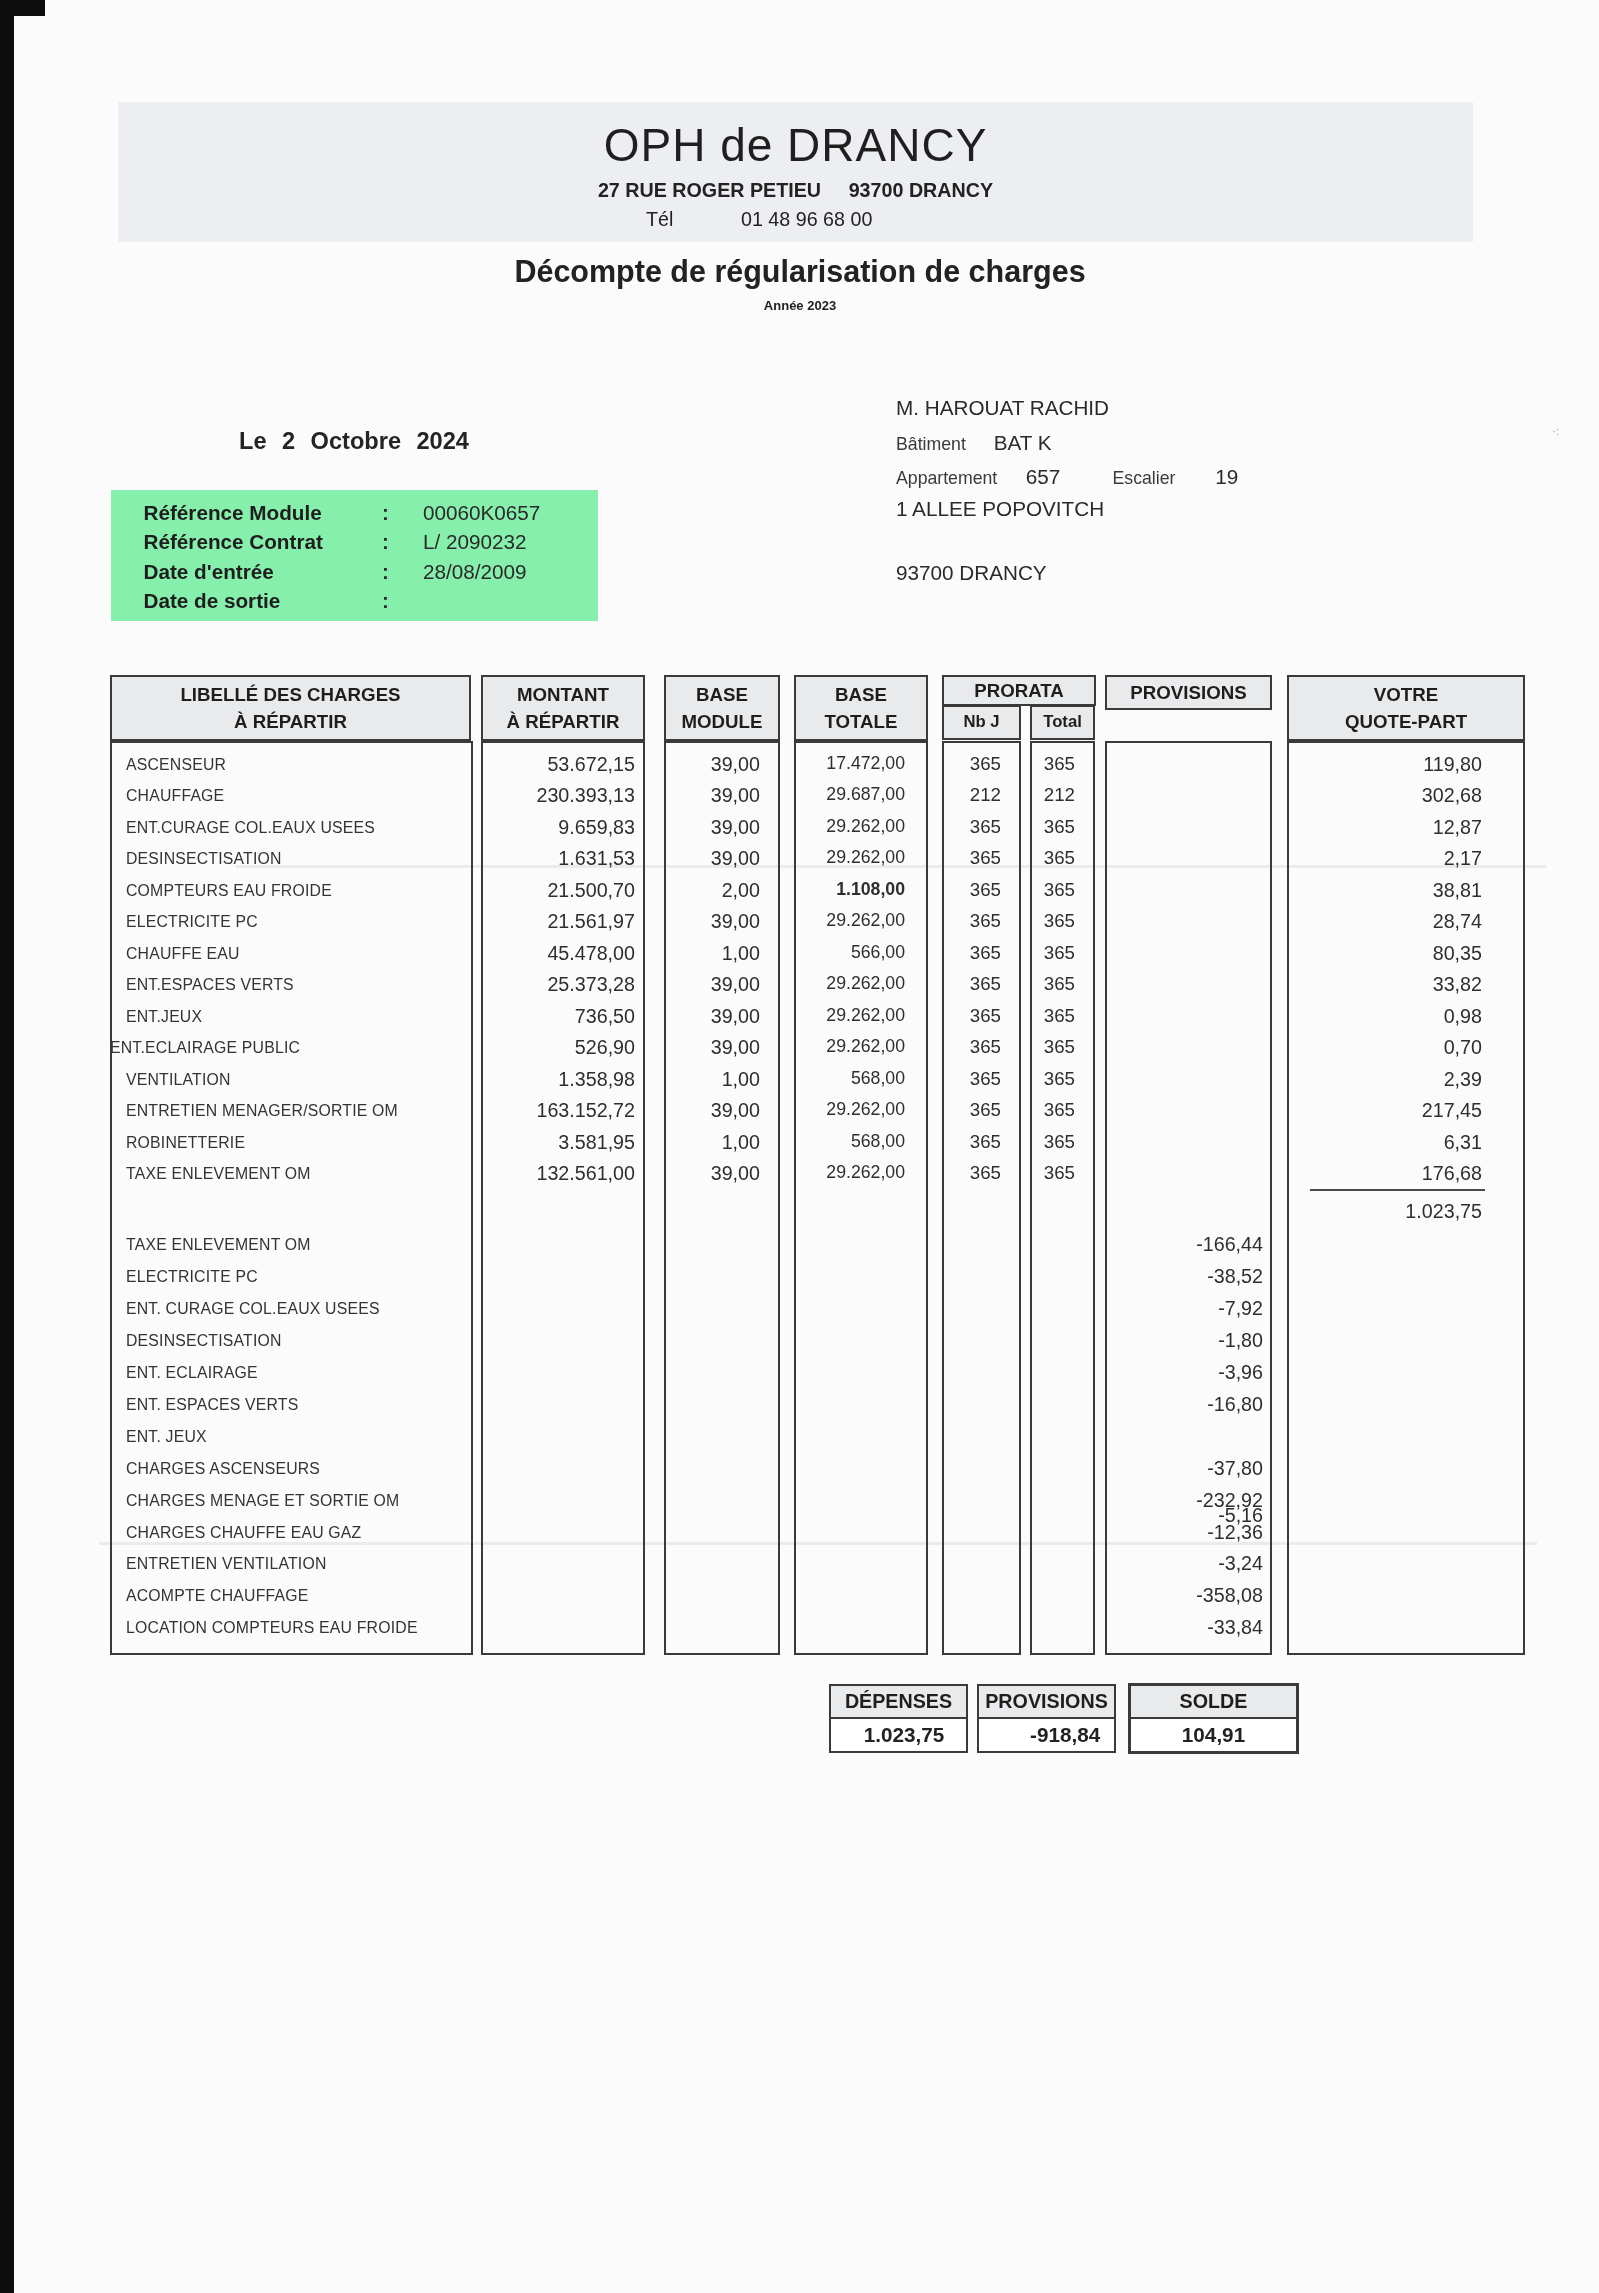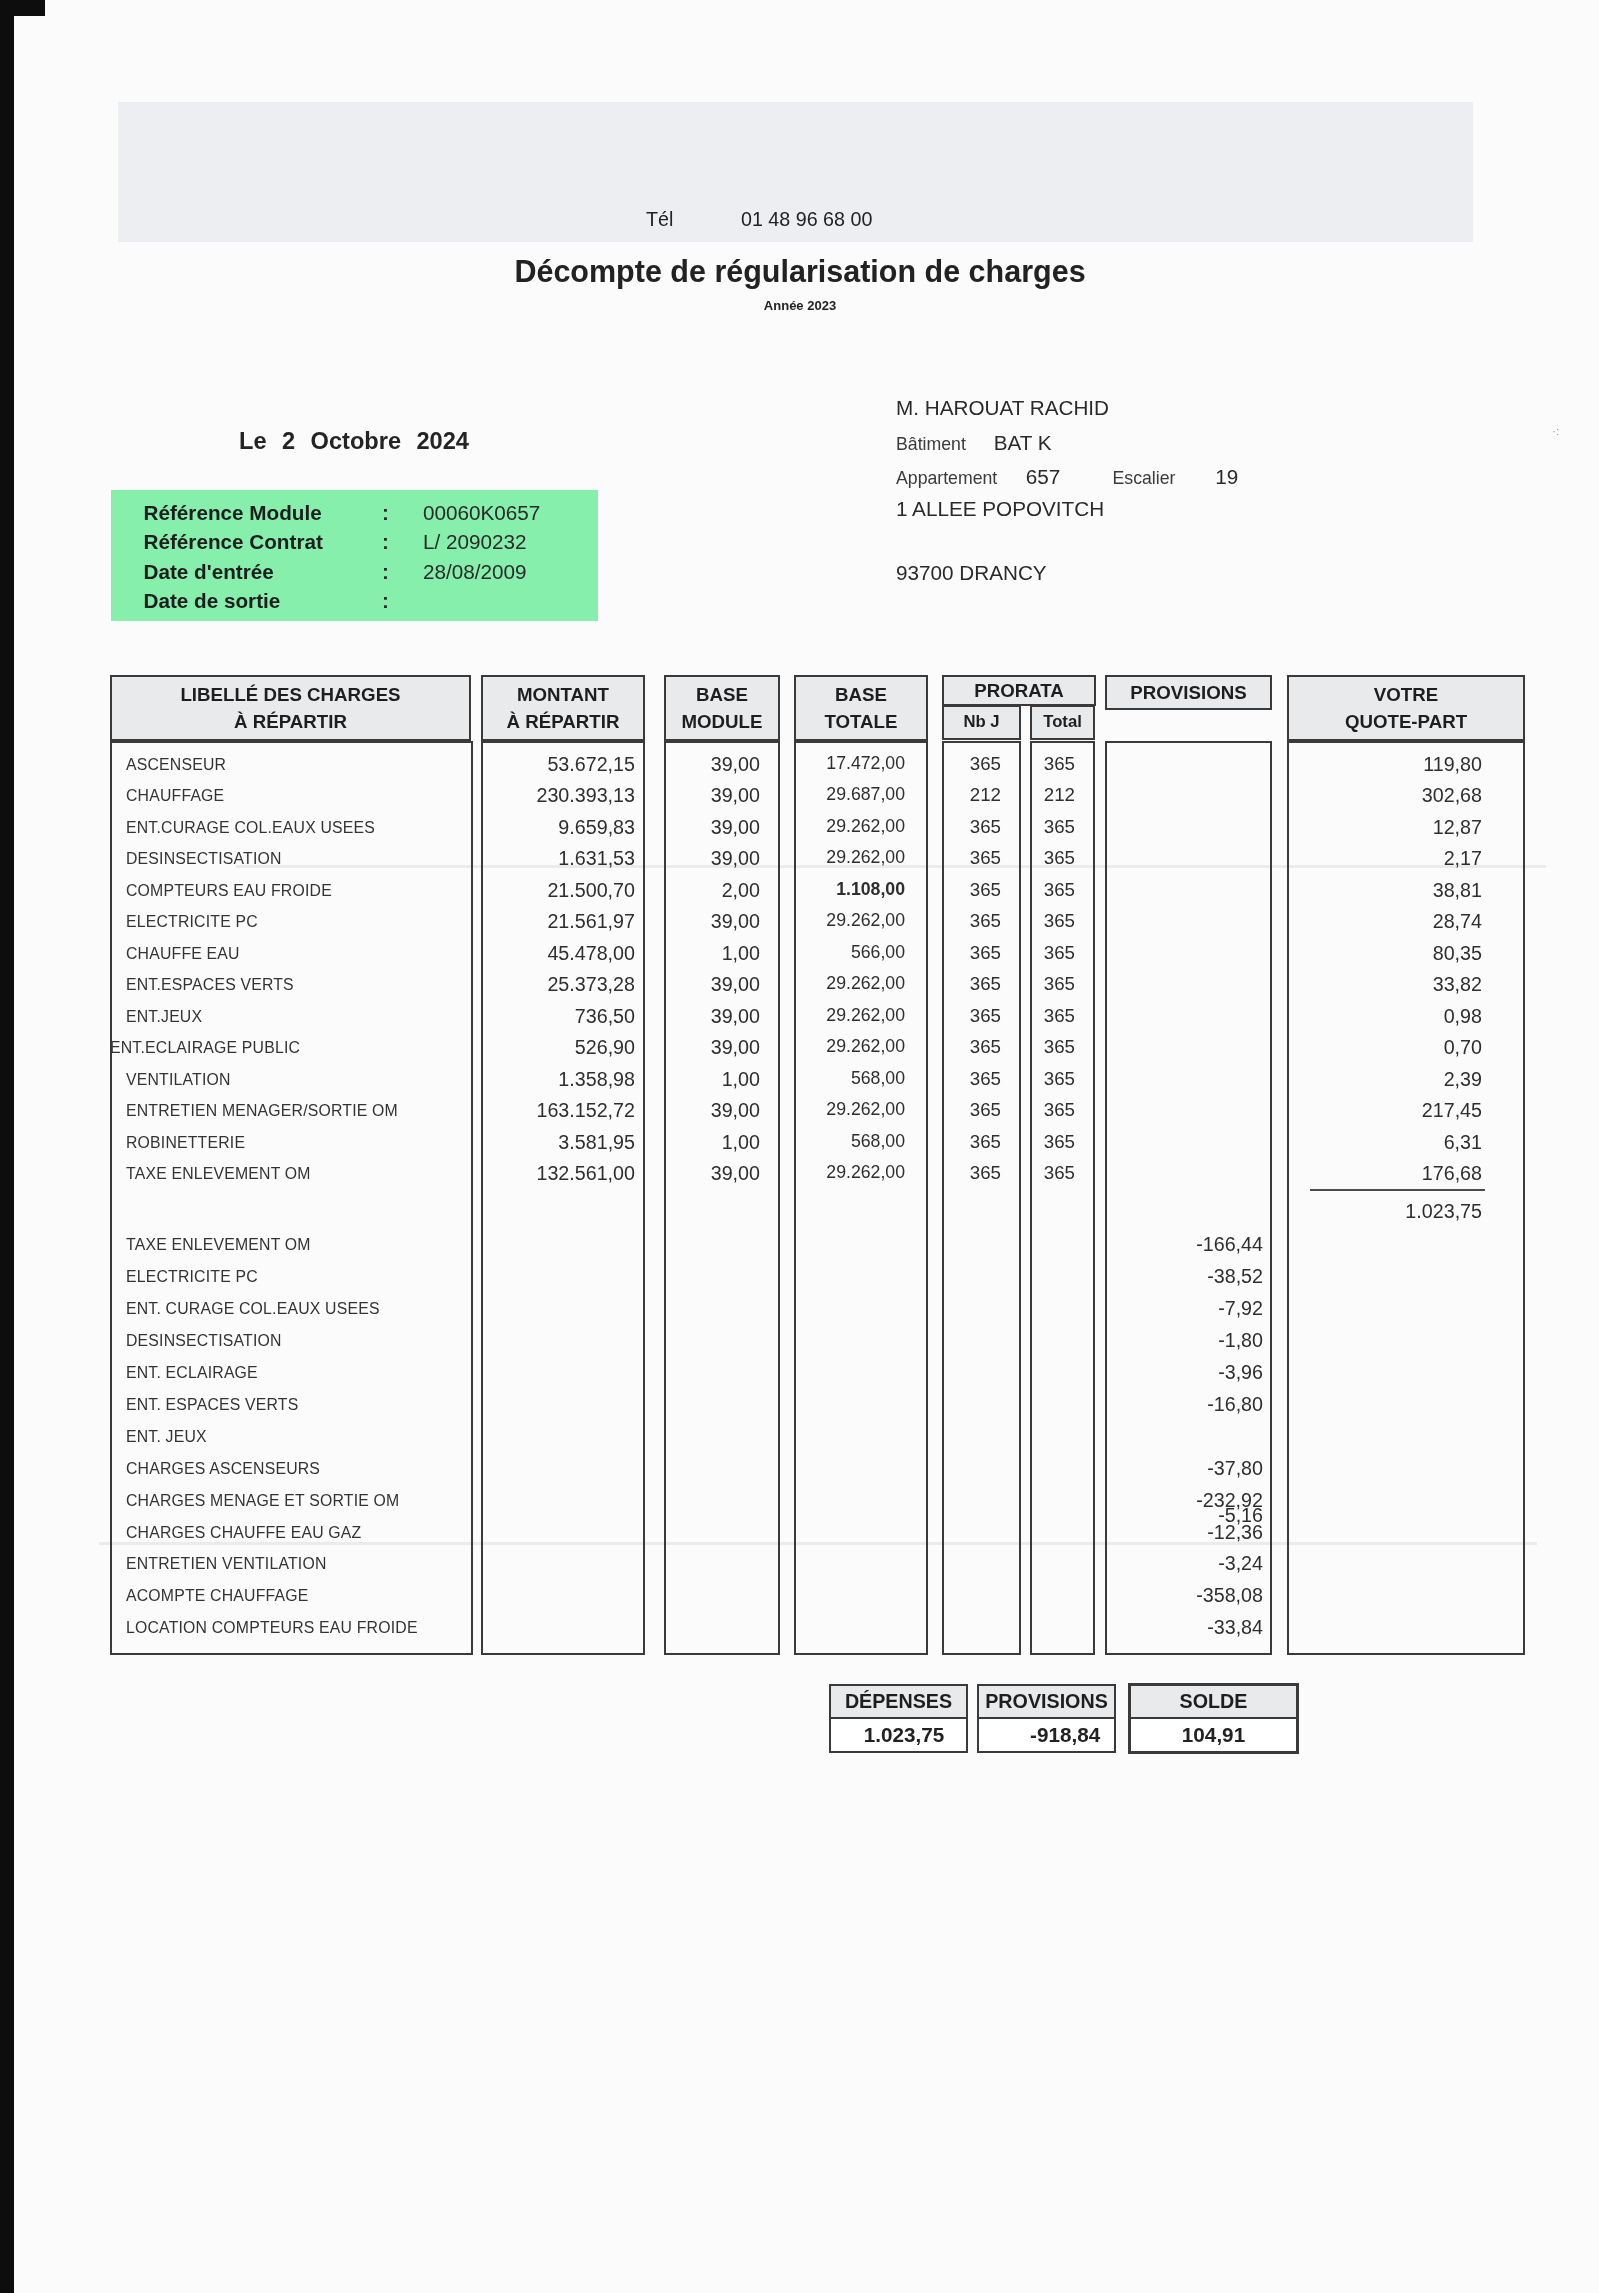--- a/index.html
+++ b/index.html
@@ -58,20 +58,24 @@
 
 <div class="page">
 
   <div class="edge-strip"></div>
   <div class="edge-corner"></div>
   <div class="wrinkle" style="left:236px;top:865px;width:1310px;"></div>
   <div class="wrinkle" style="left:99px;top:1542px;width:1438px;"></div>
   <div class="mark-star" style="left:1552px;top:424px;">·:</div>
 
   <div class="banner">
+    <div class="org">OPH de DRANCY</div>
+    <div class="org-addr">
+      <span>27 RUE ROGER PETIEU</span><span>93700 DRANCY</span>
+    </div>
     <div class="tel-label">Tél</div>
     <div class="tel-value">01 48 96 68 00</div>
   </div>
 
   <div class="doc-title">Décompte de régularisation de charges</div>
   <div class="doc-sub">Année 2023</div>
 
   <div class="date-line">Le 2 Octobre 2024</div>
 
   <div class="refbox">

